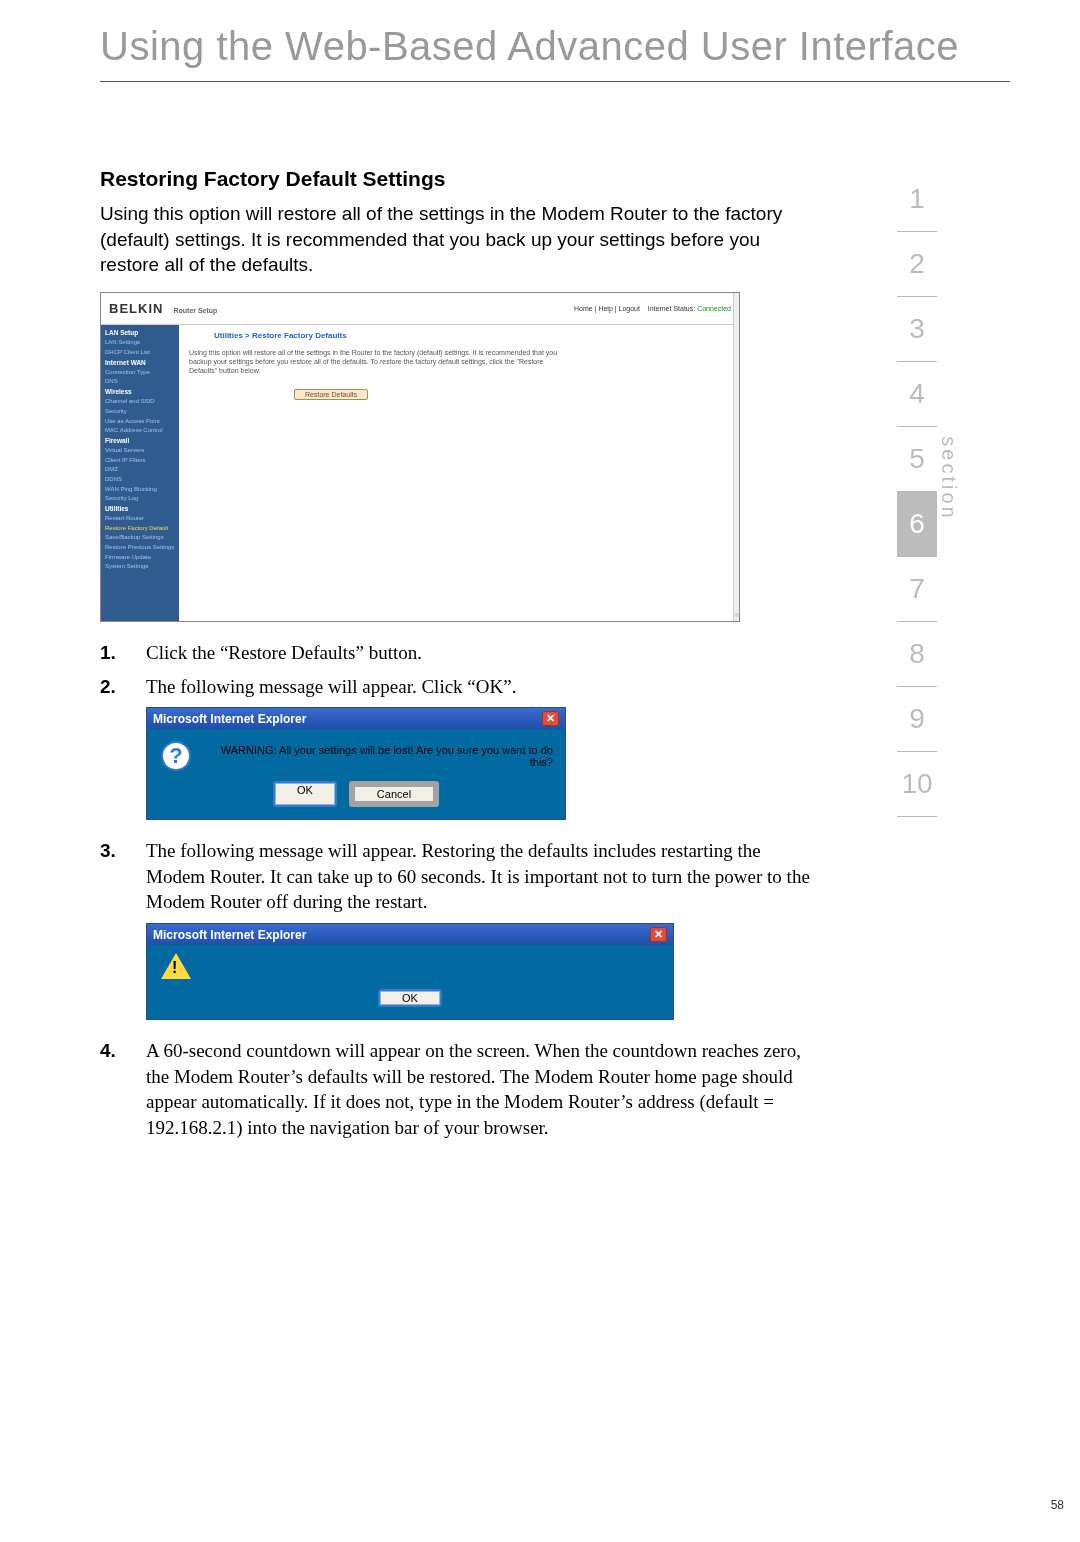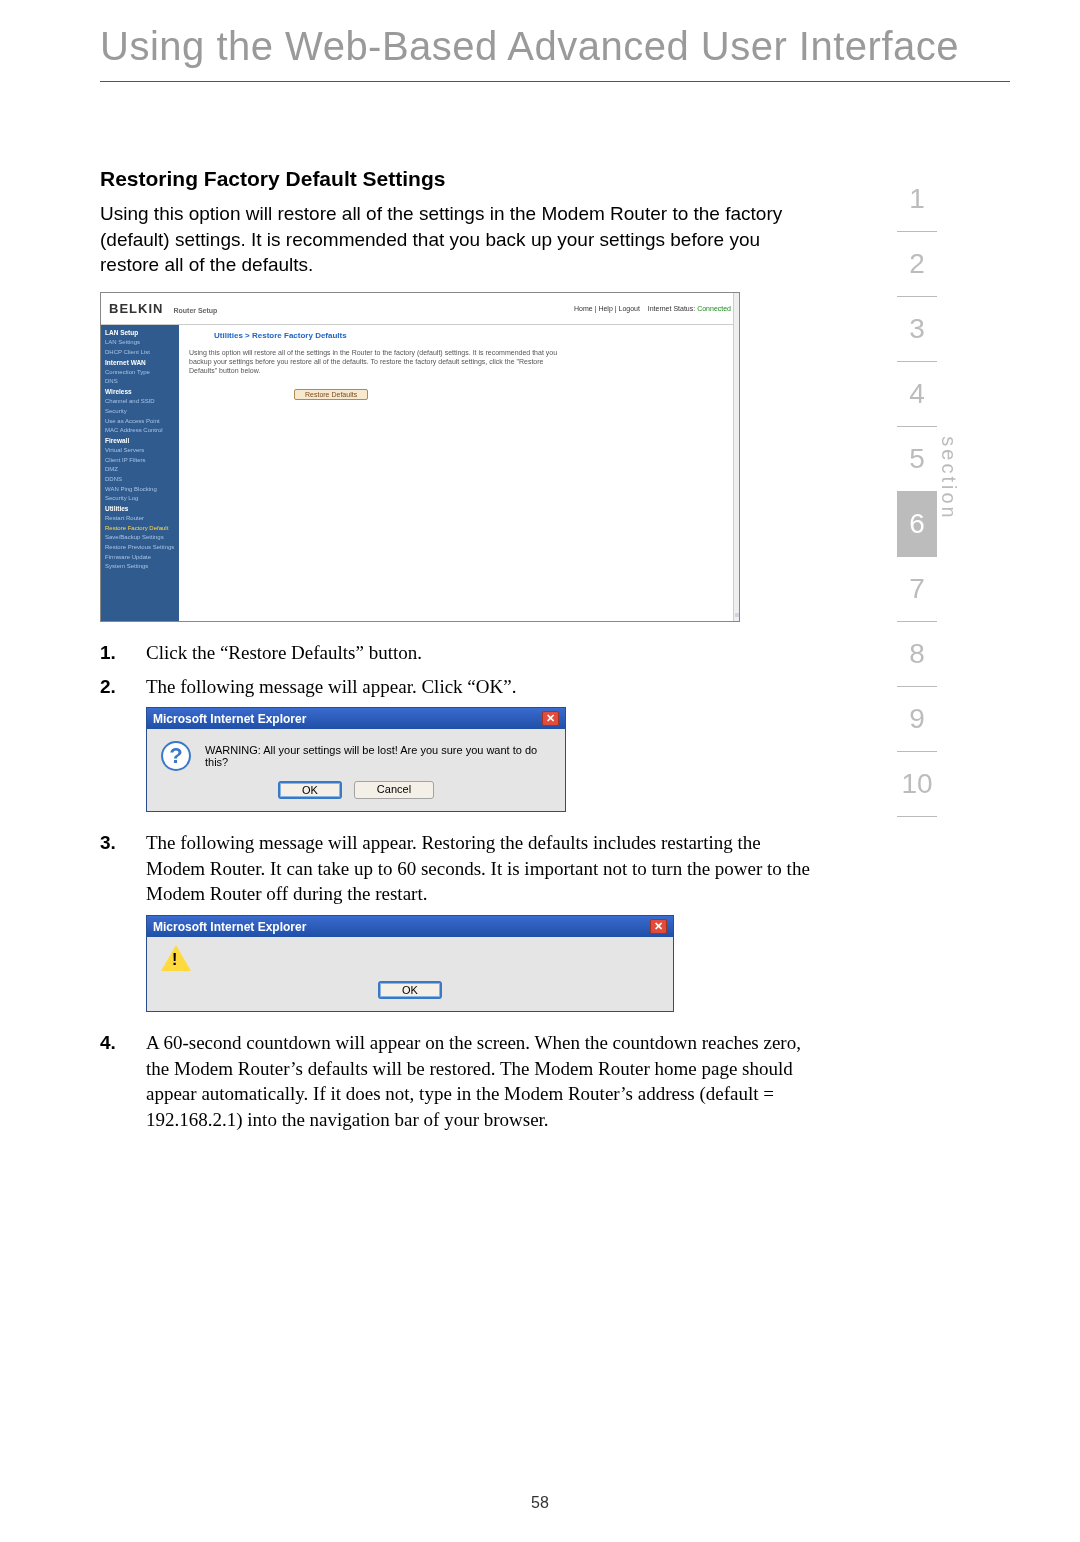--- a/index.html
+++ b/index.html
@@ -115,23 +115,24 @@
   }
 
   
   .step { display:flex; font-size:19px; line-height:1.35; margin-bottom:8px; }
   .step-num { font-weight:bold; width:46px; flex-shrink:0; }
   .step-body { flex:1;font-family:Liberation Serif, serif; }
 
   
   .dialog {
     border: 1px solid #2a4d8f;
-    background: #e5e5e5;
+    background: #0369a1;
     margin: 8px 0 18px 46px;
     font-family: Tahoma, Arial, sans-serif;
+    text-align: right;
   }
   .dialog1 { width: 420px; }
   .dialog2 { width: 528px; }
   .dlg-title {
     background: linear-gradient(#3a6bcf, #1f4fa6);
     color:#fff;
     font-size:12px;
     font-weight:bold;
     padding:3px 6px;
     display:flex;
@@ -174,21 +175,21 @@
     content:"!"; position:absolute; left:-4px; top:6px; font-size:16px; color:#000; font-weight:bold;
   }
   .dlg-buttons {
     display:flex; justify-content:center; gap:12px;
     padding: 4px 0 12px 0;
   }
   .dlg-btn {
     font-size:11px;
     padding:1px 22px;
     background:#f4f0e8;
-    border:1px solid #a3a3a3;
+    border:6px solid #a3a3a3;
     border-radius:3px;
   }
   .dlg-btn.primary {
     border:2px solid #3a78c8;
     box-shadow: 0 0 0 1px #8ab3e6 inset;
   }
 
   
   .side-nav {
     width: 90px;
@@ -218,23 +219,23 @@
     transform: rotate(90deg);
     transform-origin: center;
     font-size: 20px;
     color: #bcbcbc;
     letter-spacing: 3px;
   }
 
   .page-number {
     position:absolute;
     bottom: 30px;
-    left: 0; right: 0;
-    text-align:center;
-    font-size:16px;
+    left: 0; right: 16px;
+    text-align:right;
+    font-size:12px;
     color:#333;
   }
 </style>
 </head>
 <body>
 
 <div class="page">
   <div class="page-title">Using the Web-Based Advanced User Interface</div>
 
   <div class="content-row">

